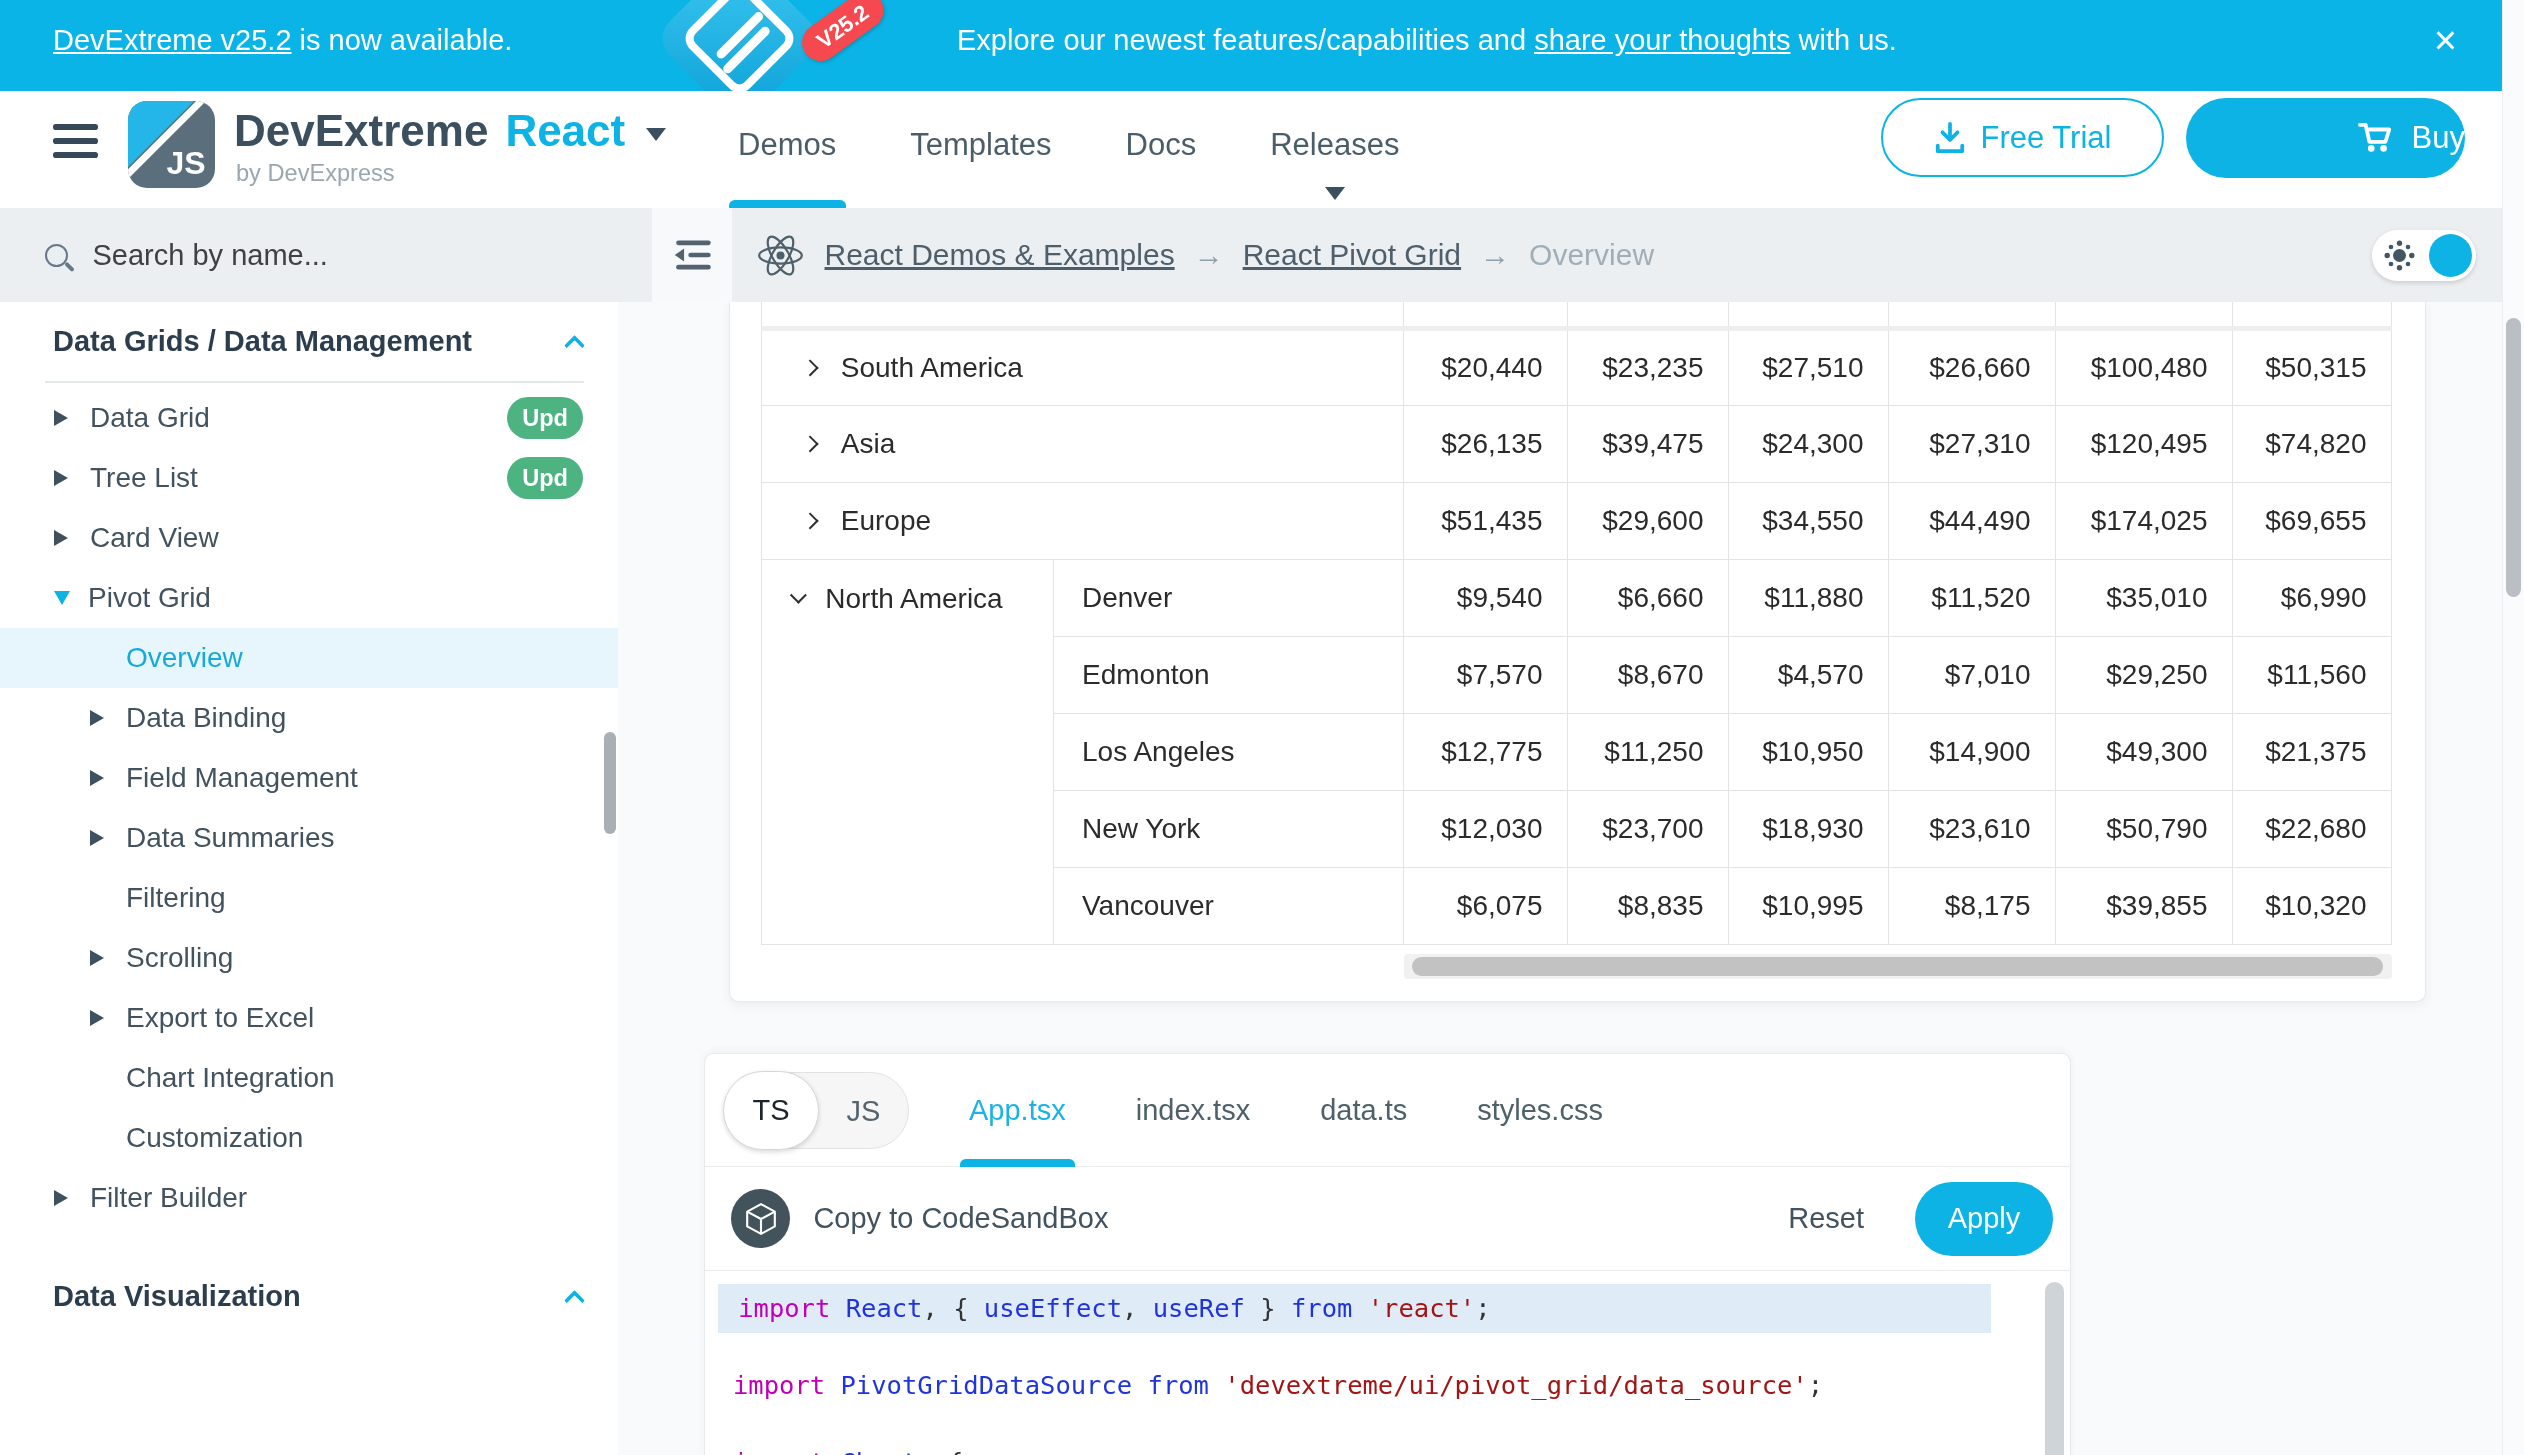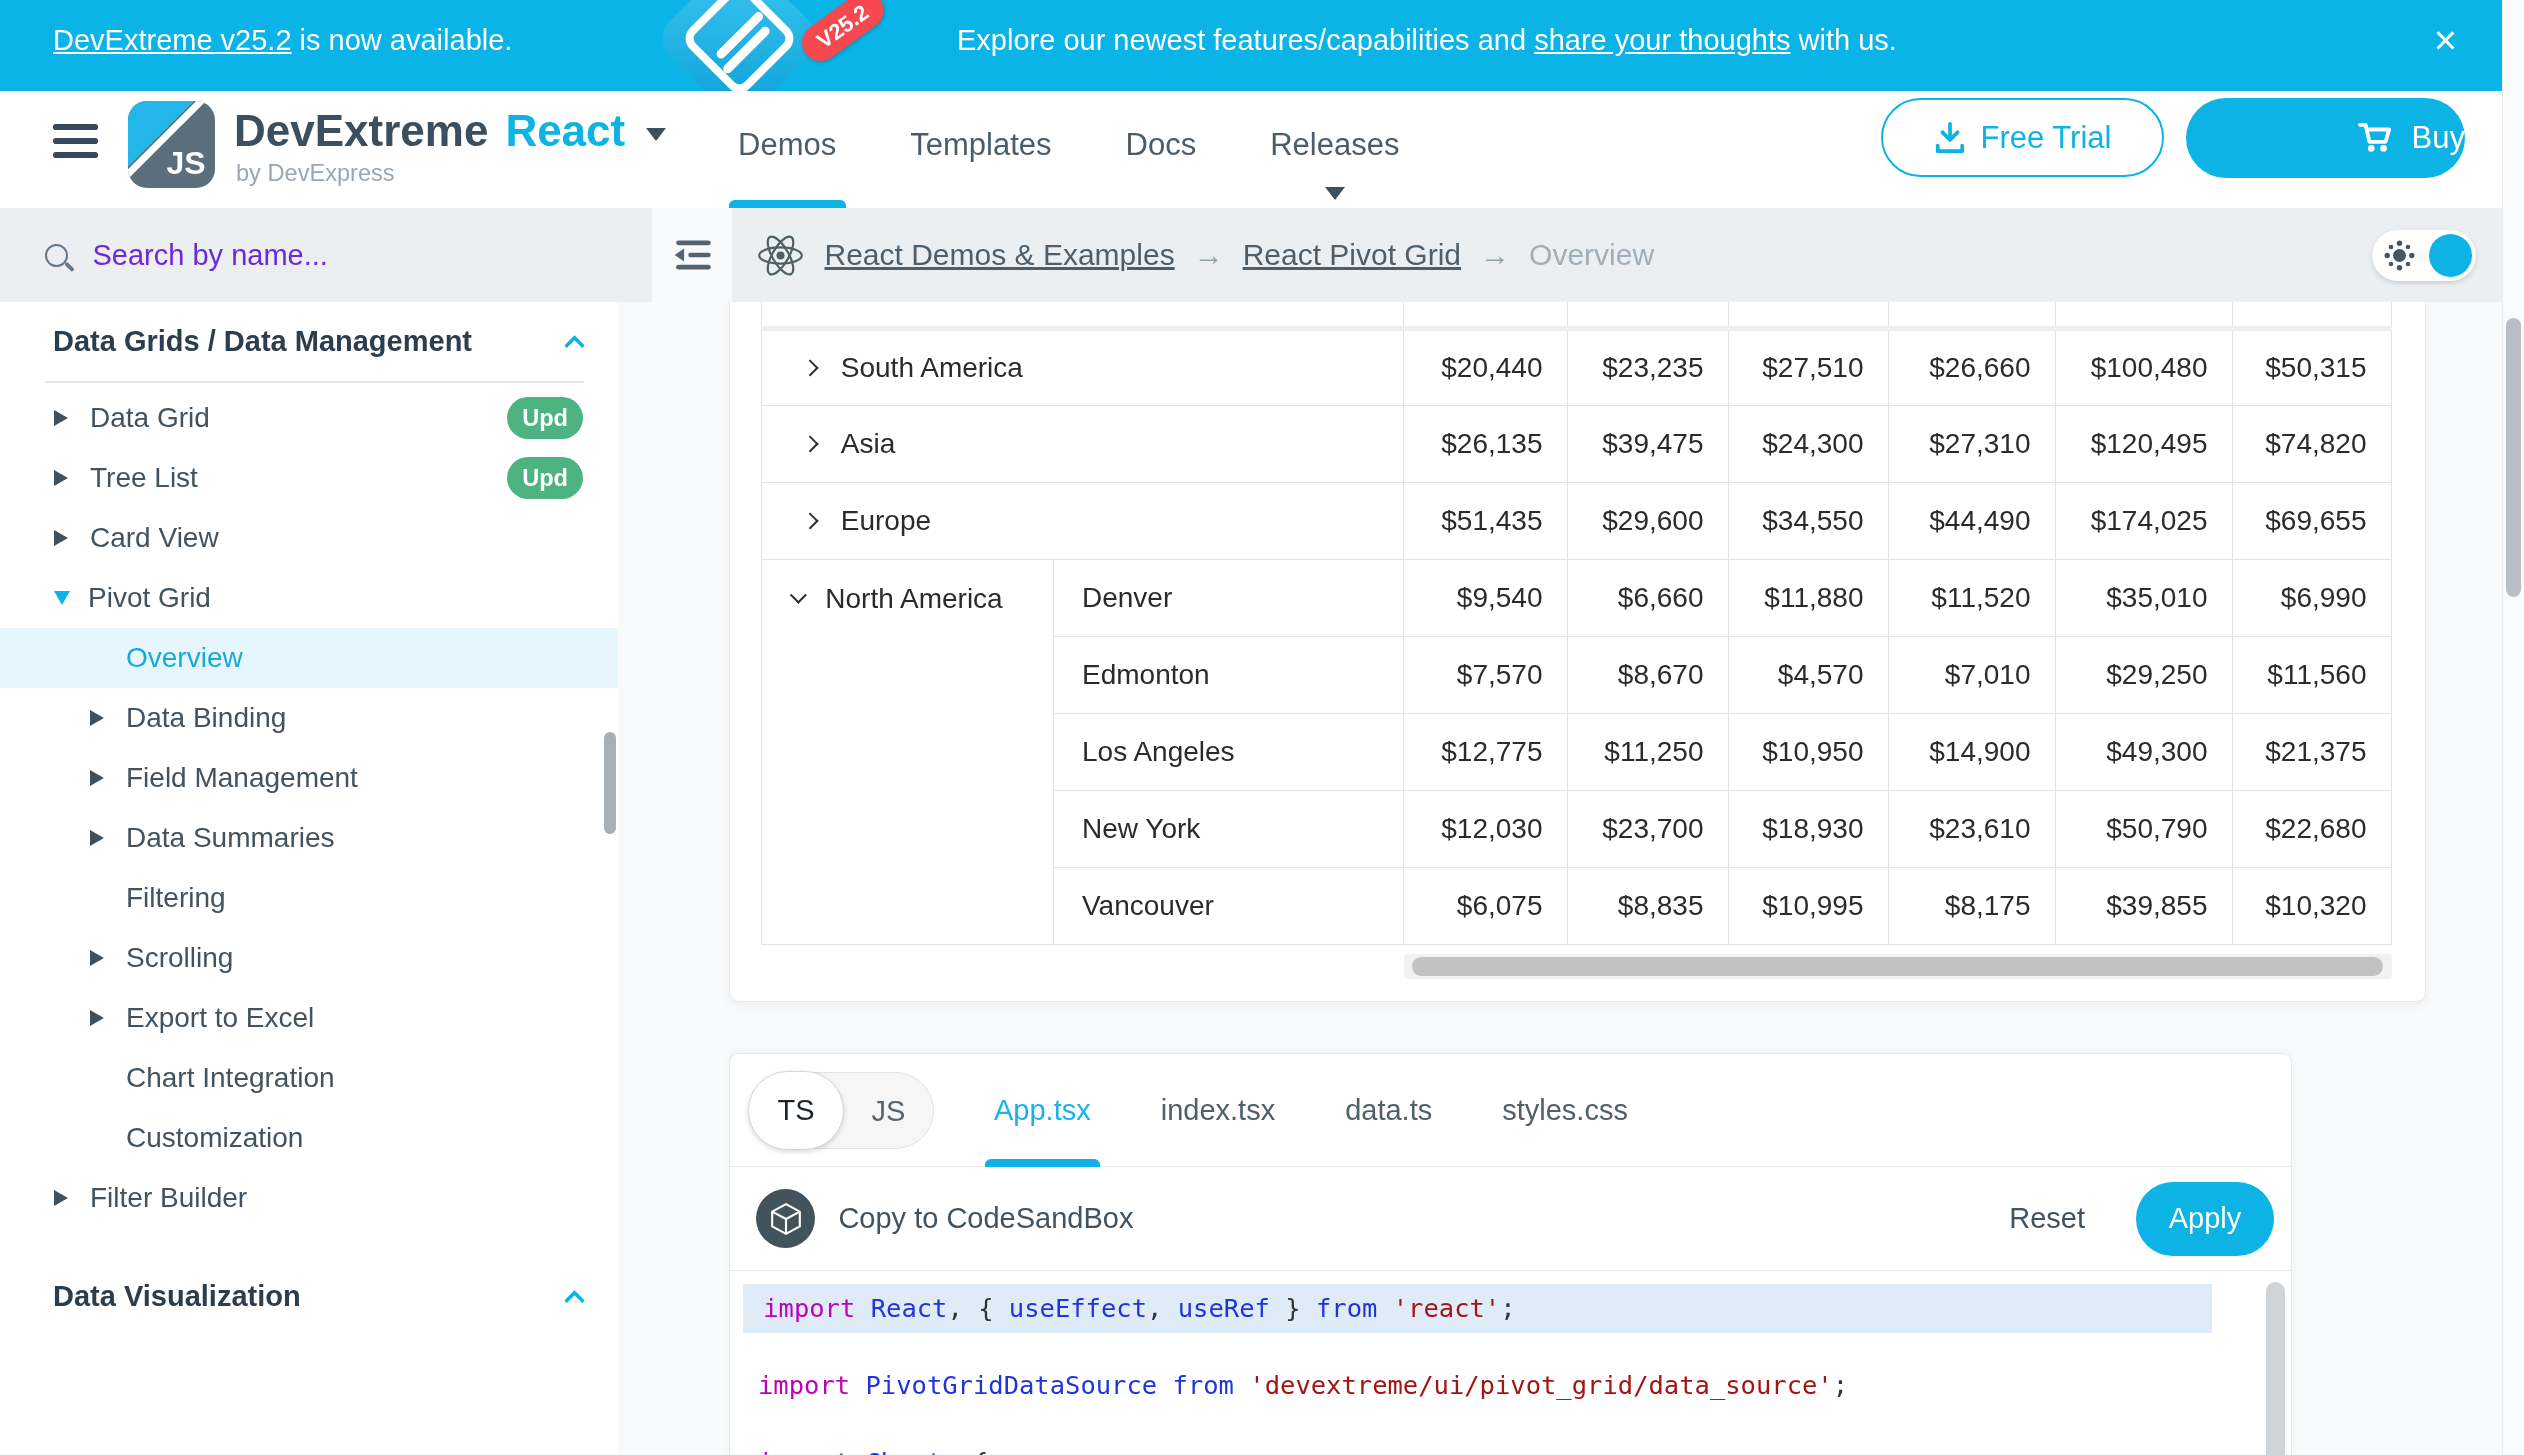--- a/index.html
+++ b/index.html
@@ -41,21 +41,21 @@
   .nav-item.active::after{content:'';position:absolute;left:-9.4px;right:-9.4px;bottom:0;height:8.5px;background:var(--accent);border-radius:5.7px 5.7px 0 0;}
   .nav-item .nav-caret{position:absolute;bottom:7.6px;left:50%;transform:translateX(-50%);width:0;height:0;border-left:10.4px solid transparent;border-right:10.4px solid transparent;border-top:13.2px solid #3c4f5e;}
   .btn-trial{position:absolute;left:1881px;top:17px;width:283px;height:79px;border:2.8px solid var(--accent);border-radius:42px;background:#fff;color:var(--accent);font-size:31px;display:flex;align-items:center;justify-content:center;gap:15px;cursor:pointer;font-family:inherit;}
   .btn-buy{position:absolute;left:2186px;top:17px;width:279px;height:80px;border:none;border-radius:42px;background:var(--accent);color:#fff;font-size:31px;display:flex;align-items:center;justify-content:flex-end;gap:17px;cursor:pointer;font-family:inherit;}
 
   
   .toolbar{position:absolute;left:0;top:208px;width:2525px;height:94px;z-index:3;}
   .tb-search{position:absolute;left:0;top:0;width:652px;height:94px;background:#ebeff2;display:flex;align-items:center;padding-left:45px;cursor:text;}
   .mag{width:23px;height:23px;border:2.8px solid #66788a;border-radius:50%;position:relative;flex-shrink:0;}
   .mag::after{content:'';position:absolute;width:11.3px;height:3.8px;background:#66788a;transform:rotate(45deg);right:-9.4px;bottom:-3.8px;border-radius:1.9px;}
-  .tb-search .ph{margin-left:24.5px;font-size:29px;color:#6d28d9;}
+  .tb-search .ph{margin-left:24.5px;font-size:29px;color:#404040;}
   .tb-gap{position:absolute;left:652px;top:0;width:80px;height:94px;background:#f7f9fa;display:flex;align-items:center;justify-content:center;}
   .collapse-btn{cursor:pointer;display:flex;}
   .tb-bc{position:absolute;left:732px;top:0;right:0;height:94px;background:#ebeff2;display:flex;align-items:center;padding-left:24.5px;}
   .bc-atom{display:flex;margin-right:21px;}
   .bc-link{font-size:30px;color:#4e5f6b;text-decoration:underline;cursor:pointer;}
   .bc-arrow{font-size:30px;color:#90a0ab;margin:0 19px;}
   .bc-current{font-size:30px;color:#a2aeb7;}
   .theme-toggle{position:absolute;right:49px;top:22px;width:104px;height:51px;background:#fff;border-radius:25.5px;box-shadow:0 1.9px 5.7px rgba(0,0,0,.14);cursor:pointer;}
   .sun{position:absolute;left:21px;top:19px;width:13.2px;height:13.2px;border-radius:50%;background:#435663;
     box-shadow:0 -12.3px 0 -3.8px #435663,0 12.3px 0 -3.8px #435663,12.3px 0 0 -3.8px #435663,-12.3px 0 0 -3.8px #435663,
@@ -89,21 +89,21 @@
   .chev.r{transform:rotate(45deg);}
   .chev.d{transform:rotate(135deg);margin-top:-7.6px;}
   td.rowhead{padding-left:42px;cursor:pointer;}
   td.na{vertical-align:top;padding-top:23px;padding-left:30px;cursor:pointer;}
   td.city{padding-left:28px;}
   td.val{text-align:right;padding-right:24.5px;}
   .hscroll{position:absolute;left:674px;top:652px;width:988px;height:24.5px;background:#f1f1f1;border-radius:3.8px;}
   .hscroll .thumb{position:absolute;left:7.6px;top:2.8px;height:19px;width:971px;background:#c2c2c2;border-radius:9.4px;cursor:pointer;}
 
   
-  .code-card{position:absolute;left:729px;top:1053px;width:1563px;height:403px;background:#fff;border:0.9px solid #e7eaec;border-bottom:none;border-radius:9.4px 9.4px 0 0;box-shadow:0 -1.9px 7.6px rgba(80,90,100,.05);overflow:hidden;z-index:1;}
+  .code-card{position:absolute;left:704px;top:1053px;width:1367px;height:403px;background:#fff;border:0.9px solid #e7eaec;border-bottom:none;border-radius:9.4px 9.4px 0 0;box-shadow:0 -1.9px 7.6px rgba(80,90,100,.05);overflow:hidden;z-index:1;}
   .tabs-row{height:113px;display:flex;align-items:center;border-bottom:1.9px solid #ebebeb;padding-left:19px;}
   .switch{position:relative;width:185px;height:77px;background:#f6f6f6;border:1.9px solid #e2e2e2;border-radius:41px;flex-shrink:0;cursor:pointer;}
   .switch .knob2{position:absolute;left:-1.9px;top:-1.9px;width:96px;height:79px;background:#fff;border:1.9px solid #d6d6d6;border-radius:41px;box-shadow:0 1.9px 5.7px rgba(0,0,0,.15);display:flex;align-items:center;justify-content:center;font-size:29px;color:#1c242b;}
   .switch .opt-js{position:absolute;right:0;top:0;width:89px;height:77px;display:flex;align-items:center;justify-content:center;font-size:29px;color:#55656f;}
   .tabs{display:flex;gap:70px;margin-left:60px;height:113px;}
   .tab{position:relative;height:113px;display:flex;align-items:center;font-size:29px;color:#4e6069;cursor:pointer;}
   .tab.active{color:#1cb2e8;}
   .tab.active::after{content:'';position:absolute;left:-9.4px;right:-9.4px;bottom:0;height:7.6px;background:var(--accent);border-radius:5.7px 5.7px 0 0;}
   .sandbox-row{height:104px;display:flex;align-items:center;padding:0 17px 0 26.4px;border-bottom:1.9px solid #ebebeb;}
   .csb-icon{width:59px;height:59px;border-radius:50%;background:#42535c;display:flex;align-items:center;justify-content:center;cursor:pointer;flex-shrink:0;}

